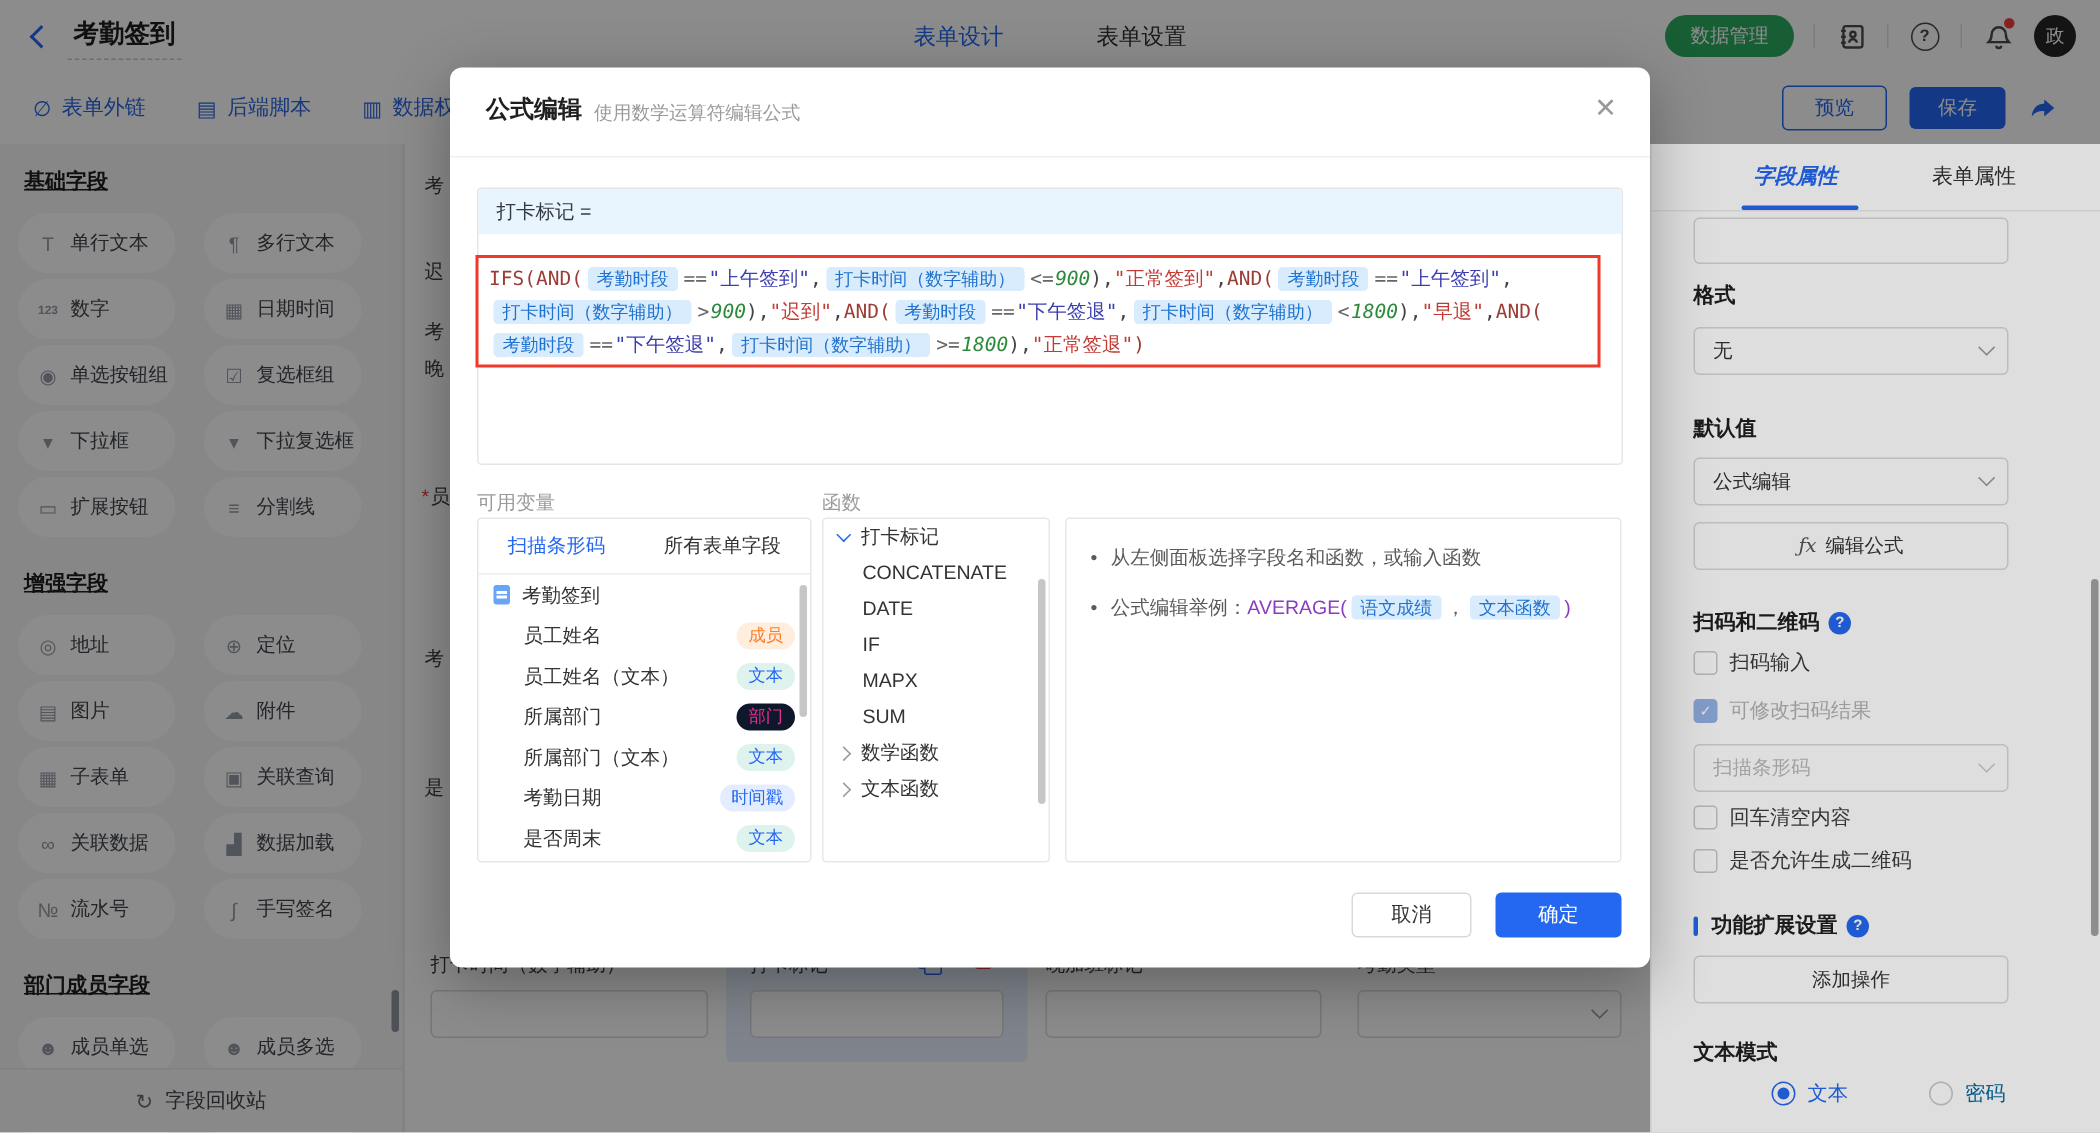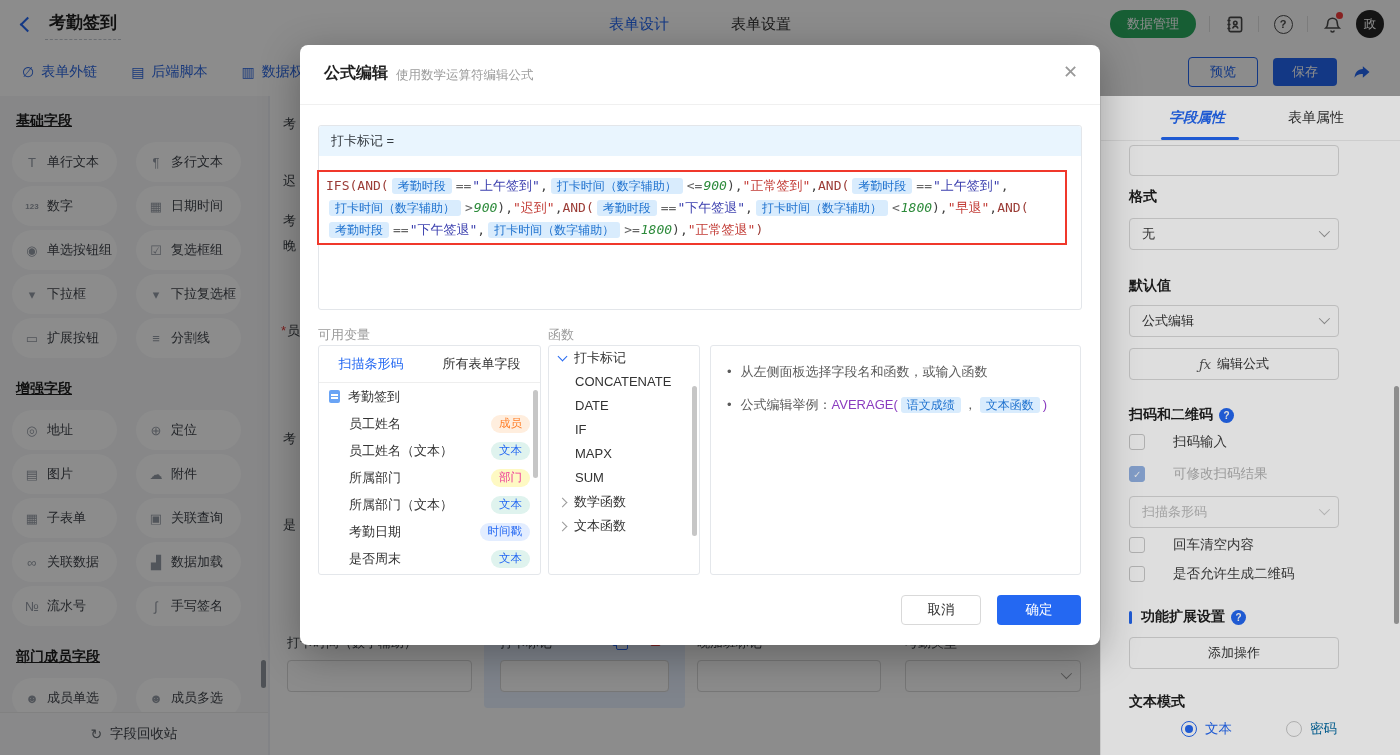--- a/index.html
+++ b/index.html
@@ -71,21 +71,21 @@
   .rp-tabs{position:absolute;left:0;top:0;width:300px;height:44px;border-bottom:1px solid #ececec;}
   .rp-tab{position:absolute;top:0;height:44px;display:flex;align-items:center;font-size:14px;color:#333;}
   .rp-tab.on{color:#2468f2;font-weight:600;font-style:italic;}
   .rp-underline{position:absolute;left:60px;top:41px;width:78px;height:3px;background:#2468f2;border-radius:2px;}
   .rp-label{position:absolute;font-size:14px;font-weight:700;color:#1f1f1f;display:flex;align-items:center;gap:6px;}
   .rp-box{position:absolute;left:28px;width:210px;height:32px;font-size:13px;color:#333;display:flex;align-items:center;padding:0 12px;box-sizing:border-box;}
   .rp-box.disabled{color:#bbb;text-align:center;}
   .rp-btn{position:absolute;left:28px;width:210px;height:32px;display:flex;align-items:center;justify-content:center;gap:6px;font-size:13px;color:#333;cursor:pointer;}
   .help-badge{width:15px;height:15px;border-radius:50%;background:#2468f2;color:#fff;font-size:10px;display:flex;align-items:center;justify-content:center;}
   .help-badge::after{content:"?";}
-  .cb-row{position:absolute;left:28px;display:flex;align-items:center;gap:28px;font-size:13.5px;color:#3c3c3c;font-family:Liberation Mono, monospace;}
+  .cb-row{position:absolute;left:28px;display:flex;align-items:center;gap:8px;font-size:13.5px;color:#3c3c3c;font-family:Liberation Mono, monospace;}
   .cb{width:16px;height:16px;border:1px solid #c9c9c9;border-radius:3px;background:#fff;box-sizing:border-box;}
   .cb.on{background:#93b3e4;border-color:#93b3e4;color:#fff;font-size:11px;display:flex;align-items:center;justify-content:center;}
   .cb.on::after{content:"✓";}
   .cb-row.dis{color:#b3b3b3;}
   .sec-bar{display:inline-block;width:3px;height:13px;background:#2468f2;border-radius:2px;margin-right:3px;}
   .radio-row{position:absolute;display:flex;align-items:center;gap:54px;font-size:13.5px;}
   .radio{width:16px;height:16px;border-radius:50%;box-sizing:border-box;display:flex;align-items:center;justify-content:center;}
   .radio.on{border:1.6px solid #2468f2;}
   .radio.on::after{content:"";width:8px;height:8px;border-radius:50%;background:#2468f2;}
   .radio.off{border:1.6px solid #c9c9c9;background:#fff;}
@@ -116,21 +116,21 @@
   .vars-tab{cursor:pointer;color:#333;}
   .vars-tab.on{color:#2468f2;}
   .v-row{height:27px;display:flex;align-items:center;padding:0 10px;font-size:13px;color:#333;}
   .v-row .nm{flex:1;white-space:nowrap;overflow:hidden;}
   .v-row.child{padding-left:30px;}
   .ic-doc{width:11px;height:13px;background:#6aa4f5;border-radius:2px;margin-right:8px;}
   .ic-doc::after{content:"";display:block;margin:4px 2px 0;height:1.5px;background:#fff;box-shadow:0 3px 0 #fff;}
   .badge{font-size:11.5px;padding:1.5px 8px;border-radius:10px;white-space:nowrap;}
   .badge.member{color:#ff7d26;background:#ffeede;}
   .badge.text{color:#2468f2;background:#dff3ee;}
-  .badge.dept{color:#eb2f96;background:#fef9c3;}
+  .badge.dept{color:#eb2f96;background:#0f172a;}
   .badge.timestamp{color:#2468f2;background:#e3edff;}
   .box-thumb{position:absolute;right:2px;width:5px;background:#c6c6c6;border-radius:3px;}
   .fn-search{height:34px;border-bottom:1px solid #eee;display:flex;align-items:center;gap:7px;padding:0 10px;}
   .ic-mag{position:relative;width:13px;height:13px;}
   .ic-mag::before{content:"";position:absolute;left:0;top:0;width:8px;height:8px;border:1.5px solid #9a9a9a;border-radius:50%;}
   .ic-mag::after{content:"";position:absolute;left:9px;top:9px;width:4px;height:1.5px;background:#9a9a9a;transform:rotate(45deg);}
   .ph{font-size:13px;color:#bfbfbf;}
   .fn-row{height:24px;display:flex;align-items:center;padding:0 10px;font-size:13px;color:#333;line-height:24px;}
   .fn-row.item{padding-left:26px;}
   .chev{width:6px;height:6px;border-right:1.5px solid #2468f2;border-bottom:1.5px solid #2468f2;transform:rotate(45deg);margin-right:8px;margin-top:-3px;}

